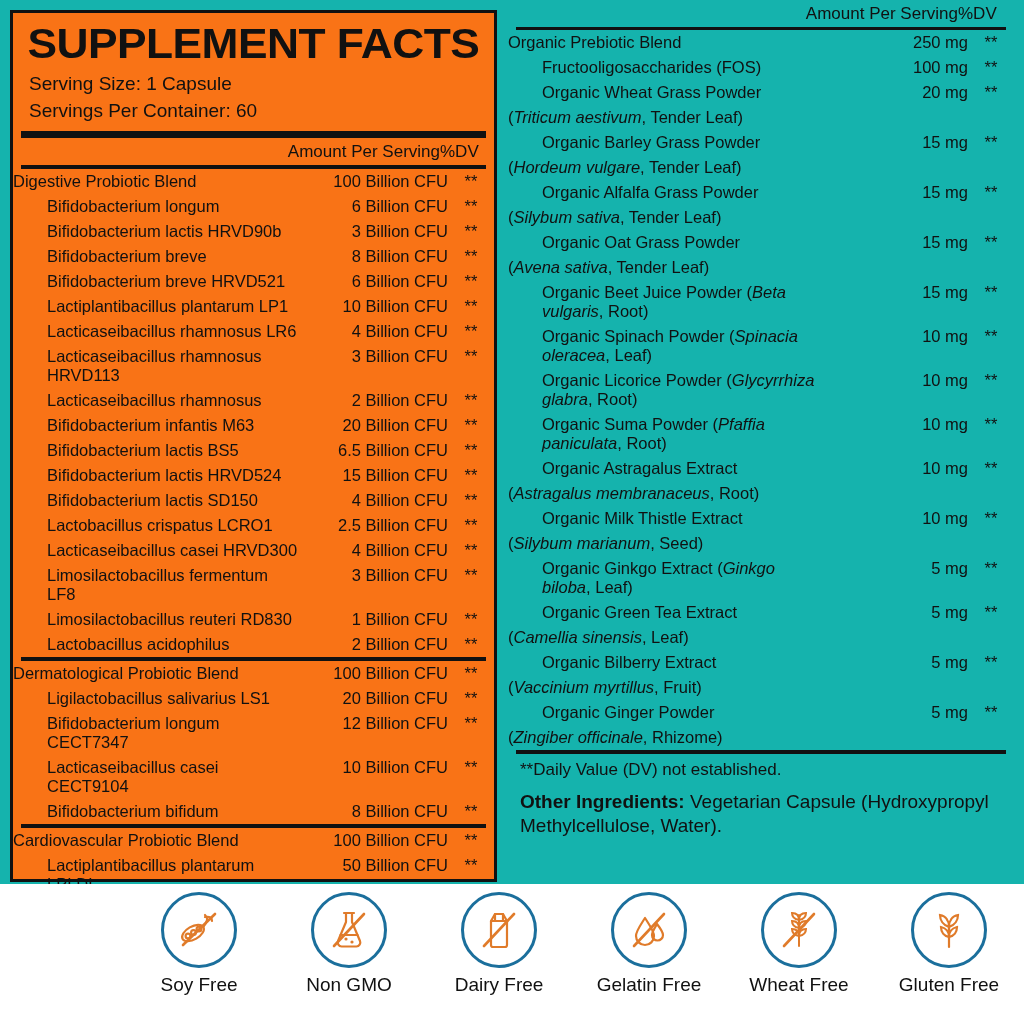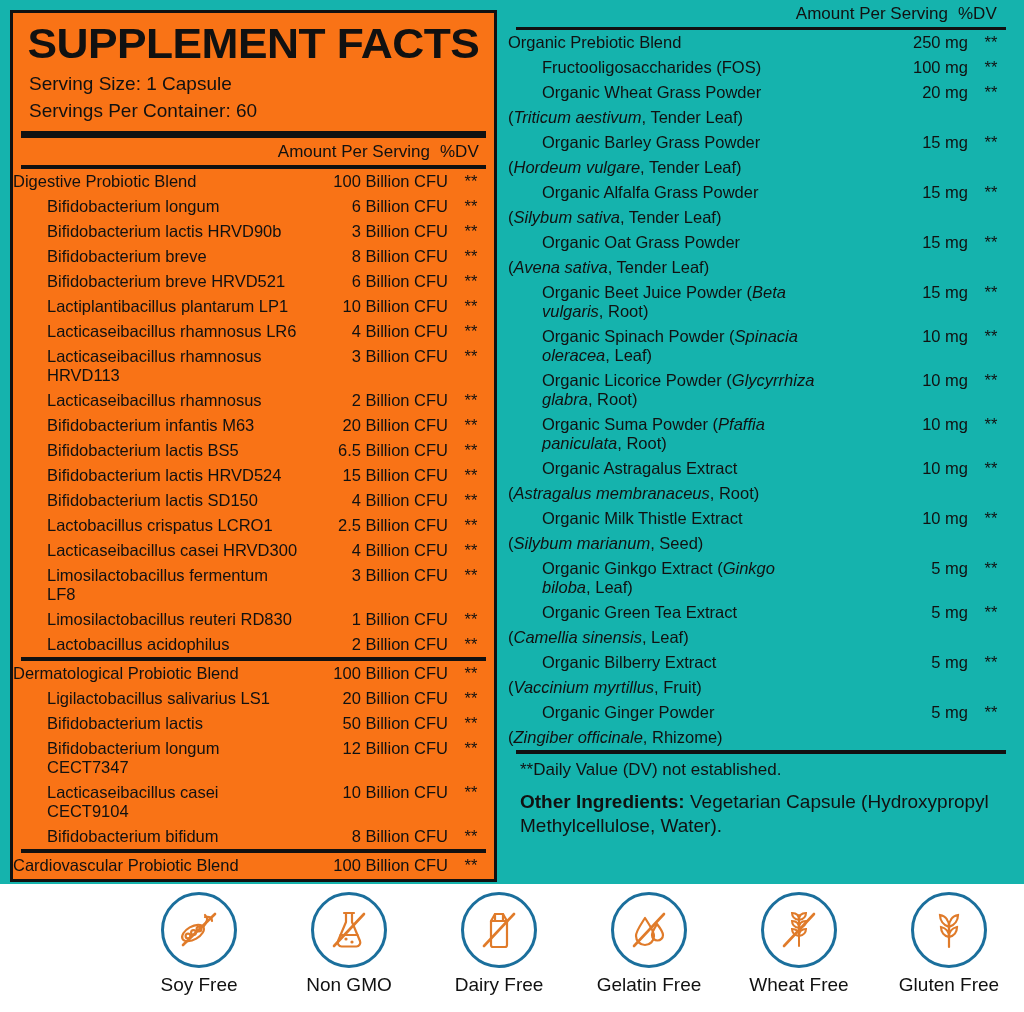--- a/index.html
+++ b/index.html
@@ -35,21 +35,21 @@
     font-size:19px; padding:0 0 0 16px; line-height:1.3;
   }
   .serv div { padding:1px 0; }
 
   .rule-thick { height:7px; background:#111; margin:7px 8px 0 8px; }
   .rule-med   { height:4px; background:#111; margin:0 8px; }
 
   
   .hdr {
     display:flex; justify-content:flex-end; align-items:flex-end;
-    font-size:17px; padding:4px 10px 3px 0; gap:10px;
+    font-size:17px; padding:4px 10px 3px 0; 
   }
   .hdr .aps { font-weight:normal; }
   .hdr .dv  { width:44px; text-align:left; }
 
   table.ing { width:100%; border-collapse:collapse; }
   table.ing td { font-size:16.5px; vertical-align:top; padding:3.0px 0; }
   td.name { padding-left:16px; }
   td.name.indent { padding-left:34px; }
   td.amt { text-align:right; white-space:nowrap; width:150px; }
   td.dv  { text-align:center; width:46px; }
@@ -207,25 +207,20 @@
         <td class="name">Dermatological Probiotic Blend</td>
         <td class="amt">100 Billion CFU</td>
         <td class="dv">**</td>
       </tr>
       <tr>
             <td class="name indent">Ligilactobacillus salivarius LS1</td>
             <td class="amt">20 Billion CFU</td>
             <td class="dv">**</td>
           </tr>
       <tr>
-            <td class="name indent">Bifidobacterium lactis</td>
-            <td class="amt">50 Billion CFU</td>
-            <td class="dv">**</td>
-          </tr>
-      <tr>
             <td class="name indent">Bifidobacterium longum CECT7347</td>
             <td class="amt">12 Billion CFU</td>
             <td class="dv">**</td>
           </tr>
       <tr>
             <td class="name indent">Lacticaseibacillus casei CECT9104</td>
             <td class="amt">10 Billion CFU</td>
             <td class="dv">**</td>
           </tr>
       <tr>

